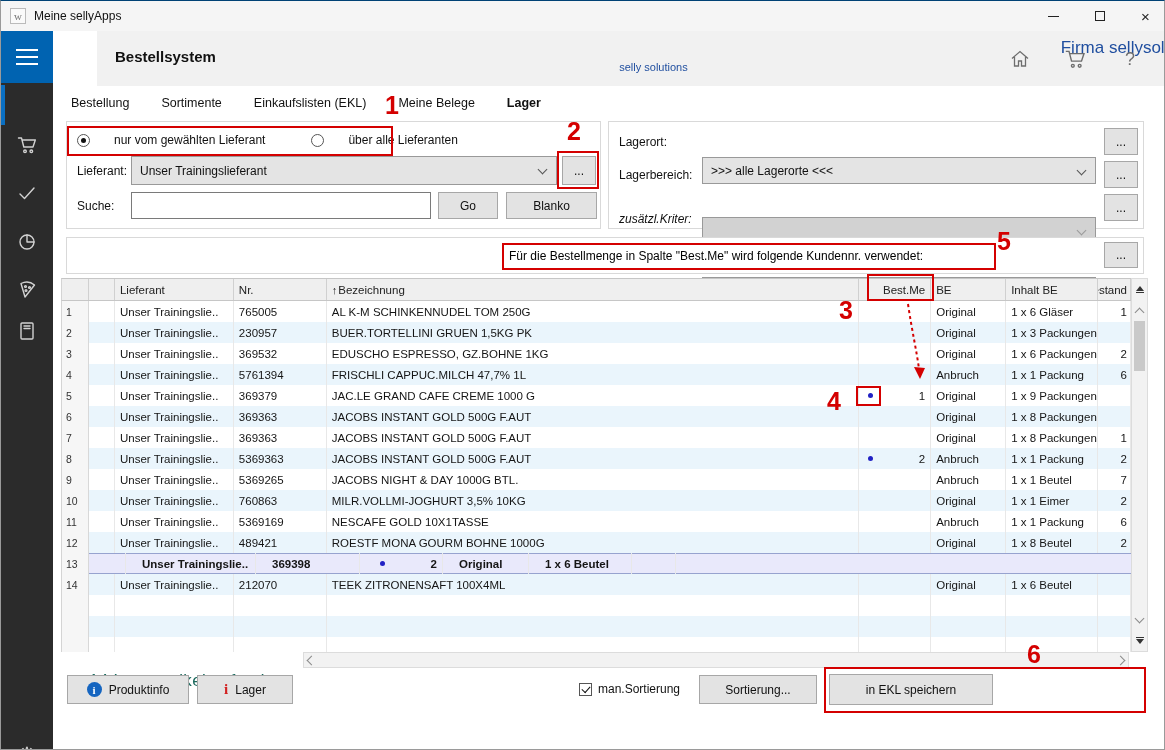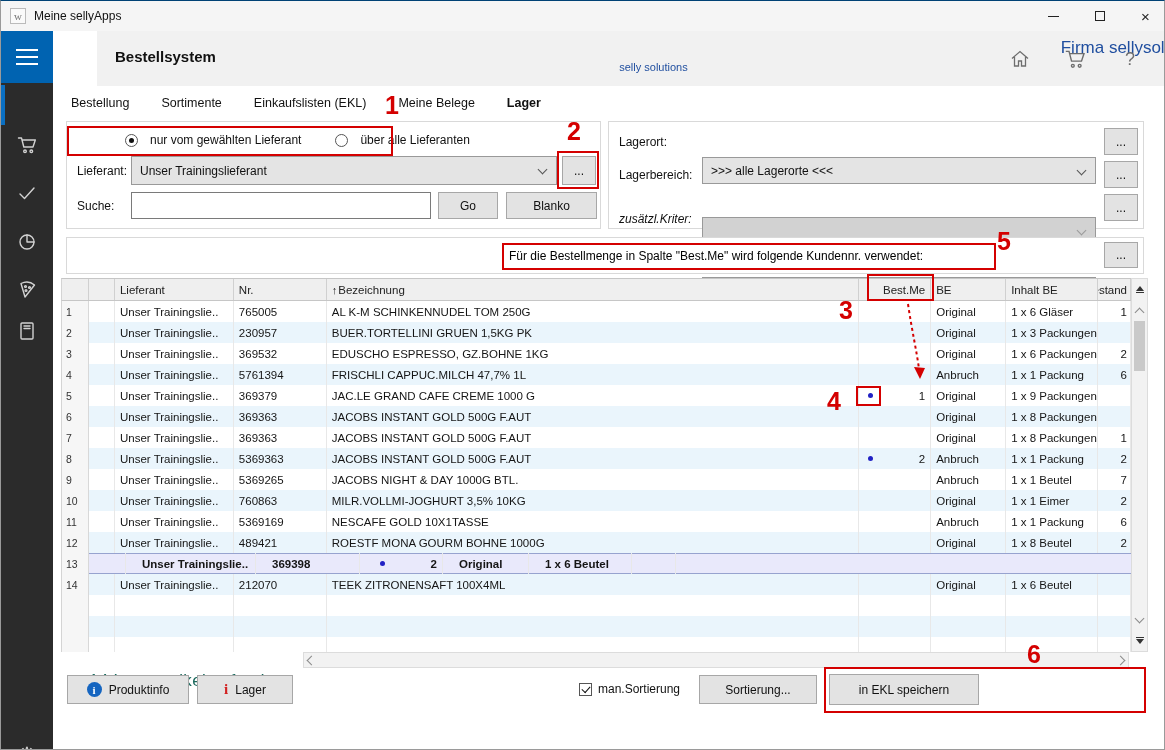--- a/index.html
+++ b/index.html
@@ -48,21 +48,21 @@
   .tab { font-size:12.5px; color:#111; }
   .tab.active { font-weight:bold; }
 
   
   .panel { border:1px solid #d9d9d9; background:#fff; }
   #panel-left  { left:65px; top:120px; width:535px; height:108px; }
   #panel-right { left:607px; top:120px; width:536px; height:108px; }
   label, .lbl { font-size:12px; color:#111; }
   .radio { width:13px; height:13px; border:1px solid #555; border-radius:50%; background:#fff; display:inline-block; position:relative; vertical-align:-2px; }
   .radio.on::after { content:""; position:absolute; left:3px; top:3px; width:5px; height:5px; border-radius:50%; background:#111; }
-  #radio-row { left:76px; top:132px; display:flex; gap:12px; align-items:center;margin-left:48px; }
+  #radio-row { left:76px; top:132px; display:flex; gap:24px; align-items:center; }
   #radio2 { margin-left:22px; }
   .combo { background:#e4e4e4; border:1px solid #999; height:29px; display:flex; align-items:center; padding:0 8px; font-size:12px; color:#111; position:relative; }
   .combo.disabled { background:#d2d2d2; }
   .chev { width:7px; height:7px; border-right:1.4px solid #555; border-bottom:1.4px solid #555; transform:rotate(45deg); position:absolute; right:10px; top:9px; }
   .combo.disabled .chev { border-color:#9a9a9a; }
   .btn { background:#e3e3e3; border:1px solid #a7a7a7; font-size:12px; color:#111; display:flex; align-items:center; justify-content:center; }
   .more-btn { width:34px; height:29px; }
   #lieferant-lbl { left:76px; top:163px; }
   #lieferant-combo { left:130px; top:155px; width:426px; }
   #lieferant-more { left:561px; top:155px; }
@@ -124,21 +124,21 @@
 
   
   #produktinfo-btn { left:66px; top:674px; width:122px; height:29px; gap:7px; }
   .info-ic { width:15px; height:15px; border-radius:50%; background:#1565c0; color:#fff; font-size:11px; font-weight:bold; display:flex; align-items:center; justify-content:center; font-family:"Liberation Serif", serif; }
   #prins-btn { left:196px; top:674px; width:96px; height:29px; gap:7px; }
   .prins-ic { color:#d22222; font-weight:bold; font-size:15px; font-family:"Liberation Serif", serif; line-height:1; }
   #mansort { left:578px; top:681px; display:flex; align-items:center; gap:6px; }
   .cbx { width:13px; height:13px; border:1px solid #555; background:#fff; position:relative; }
   .cbx.on::after { content:""; position:absolute; left:2px; top:2px; width:7px; height:4px; border-left:1.6px solid #111; border-bottom:1.6px solid #111; transform:rotate(-48deg); }
   #sortierung-btn { left:698px; top:674px; width:118px; height:29px; }
-  #ekl-btn { left:828px; top:673px; width:150px; height:31px; }
+  #ekl-btn { left:828px; top:673px; width:164px; height:31px; }
 
   
   .ann { position:absolute; z-index:60; pointer-events:none; }
   .ann-box { border:2px solid #d40000; }
   .ann-num { color:#d40000; font-size:25px; font-weight:bold; line-height:1; }
   #ann-box1 { left:66px; top:125px; width:326px; height:30px; }
   #ann-n1 { left:384px; top:92px; }
   #ann-box2 { left:556px; top:150px; width:42px; height:38px; }
   #ann-n2 { left:566px; top:118px; }
   #ann-box3 { left:866px; top:273px; width:67px; height:27px; }

